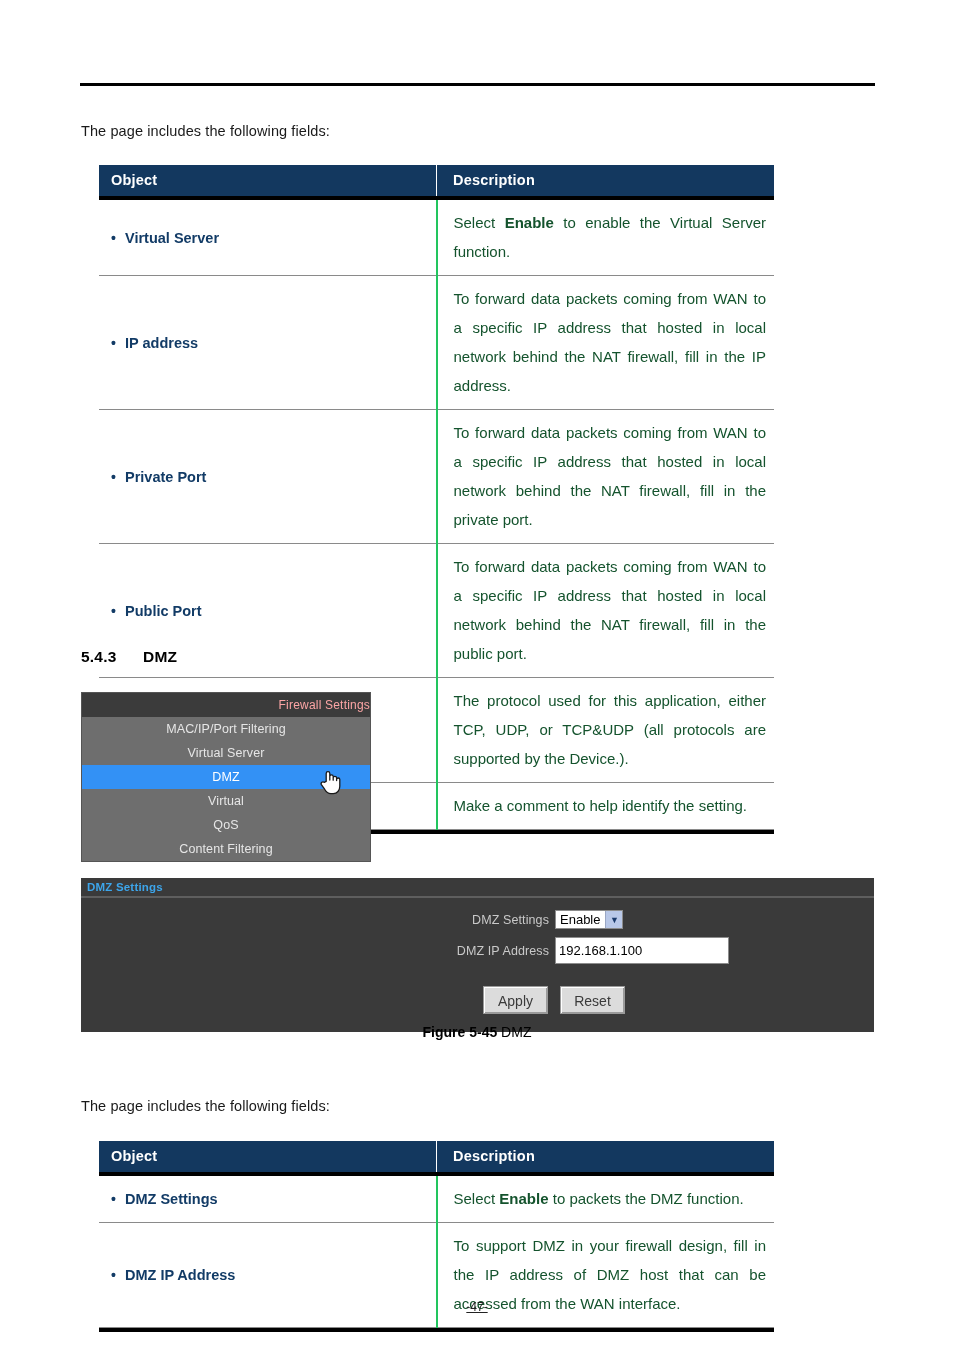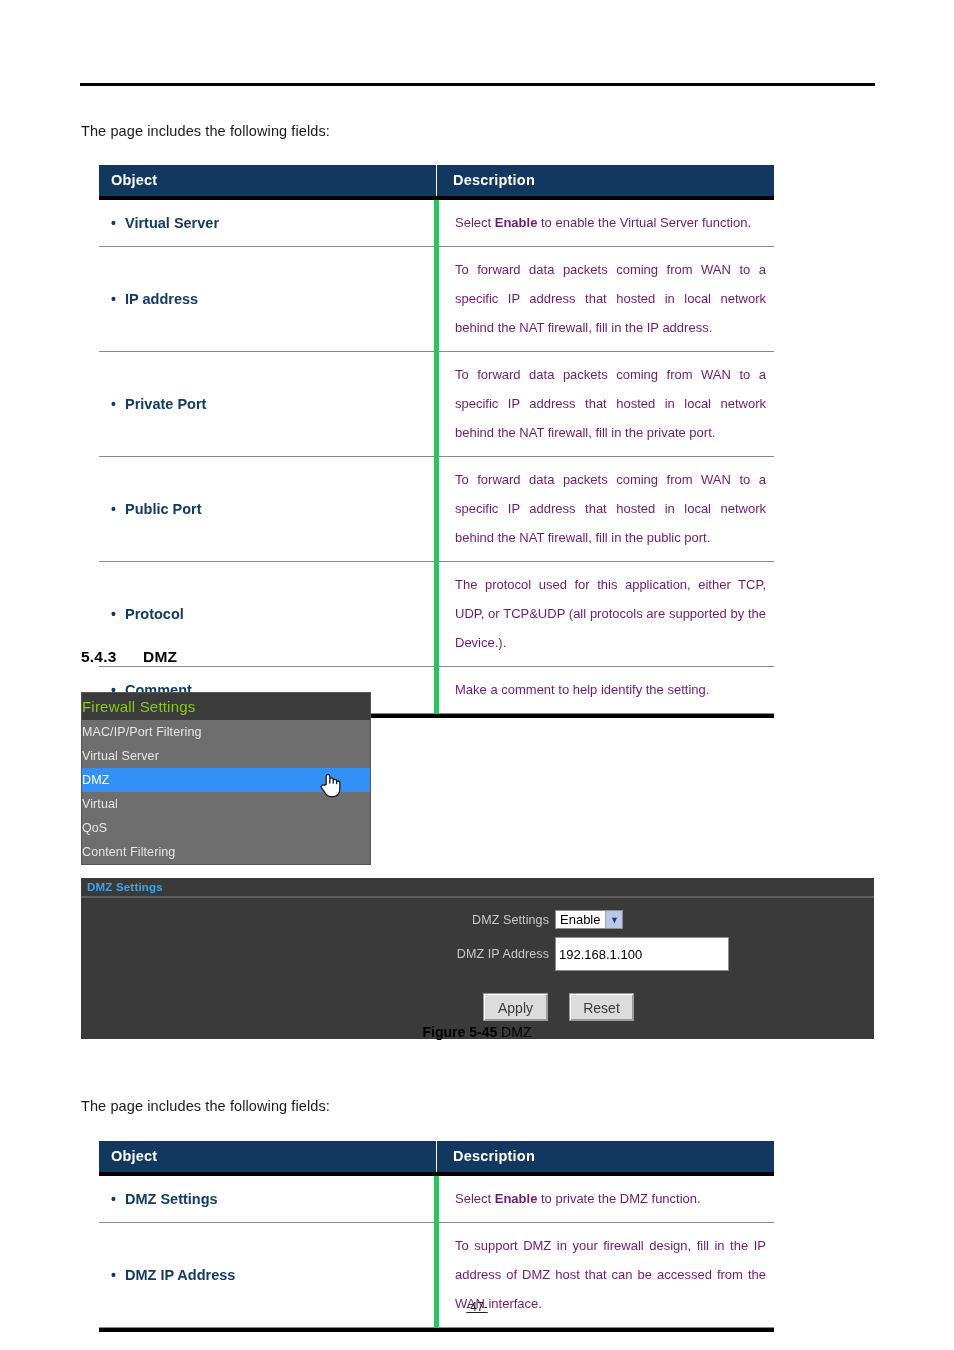--- a/index.html
+++ b/index.html
@@ -95,25 +95,25 @@
     content: "\2022";
     position: absolute;
     left: 12px;
     top: 50%;
     transform: translateY(-52%);
     color: #123b66;
     font-size: 14px;
     line-height: 1;
   }
   .ftable td.desc {
-    border-left: 5px solid #22c55e;
+    border-left: 2px solid #22c55e;
     padding: 8px 8px 9px 16px;
-    font-size: 13px;
+    font-size: 15px;
     line-height: 29px;
-    color: #701a75;
+    color: #14532d;
     text-align: justify;
     text-justify: inter-word;
   }
   .ftable td.desc b { font-weight: bold; }
   .ftable .botcap td {
     padding: 0;
     height: 4px;
     border: none;
     background: #000000;
     border-top: 1px solid #000;
@@ -136,29 +136,30 @@
     position: absolute;
     left: 81px;
     top: 692px;
     width: 290px;
     background: #6e6e6e;
     border: 1px solid #555;
     box-sizing: border-box;
   }
   .menu-title {
     background: #3b3b3b;
-    color: #84cc16;
-    font-size: 15px;
-    text-align: left;
+    color: #fca5a5;
+    font-size: 12px;
+    text-align: right;
     padding: 5px 0 5px 0;
     letter-spacing: 0.2px;
   }
   .menu-item {
     color: #e6e6e6;
     font-size: 12.5px;
+    text-align: center;
     padding: 5px 0 5px 0;
     letter-spacing: 0.1px;
     position: relative;
   }
   .menu-item.selected {
     background: #3391f5;
     color: #ffffff;
   }
   .cursor-hand {
     position: absolute;
@@ -225,35 +226,35 @@
     border-left: 1px solid #9aa7c4;
     display: flex;
     align-items: center;
     justify-content: center;
     font-size: 9px;
     color: #1b3a6b;
   }
   .text-input {
     background: #ffffff;
     border: 1px solid #8c8c8c;
-    height: 34px;
+    height: 27px;
     width: 174px;
     box-sizing: border-box;
     font-size: 13px;
     color: #000;
     padding: 0 0 0 3px;
     line-height: 17px;
     font-family: "Liberation Sans", sans-serif;
   }
   .btn-row {
     display: flex;
     justify-content: flex-start;
     padding-left: 402px;
     margin-top: 22px;
-    gap: 21px;
+    gap: 12px;
   }
   .btn {
     background: #dcdcdc;
     border: 1px solid #9a9a9a;
     box-shadow: inset 1px 1px 0 #ffffff, inset -1px -1px 0 #9a9a9a;
     color: #3a3a3a;
     font-size: 14px;
     width: 65px;
     height: 28px;
     line-height: 26px;
@@ -397,21 +398,21 @@
     </tbody>
     <thead>
       <tr>
         <th class="col-obj">Object</th>
         <th class="col-desc">Description</th>
       </tr>
     </thead>
     <tbody>
       <tr>
         <td class="obj">DMZ Settings</td>
-        <td class="desc"><span>Select </span><b>Enable</b><span> to private the DMZ function.</span></td>
+        <td class="desc"><span>Select </span><b>Enable</b><span> to packets the DMZ function.</span></td>
       </tr>
       <tr>
         <td class="obj">DMZ IP Address</td>
         <td class="desc">To support DMZ in your firewall design, fill in the IP address of DMZ host that can be accessed from the WAN interface.</td>
       </tr>
       <tr class="botcap">
           <td colspan="2"></td>
         </tr>
     </tbody>
   </table>

